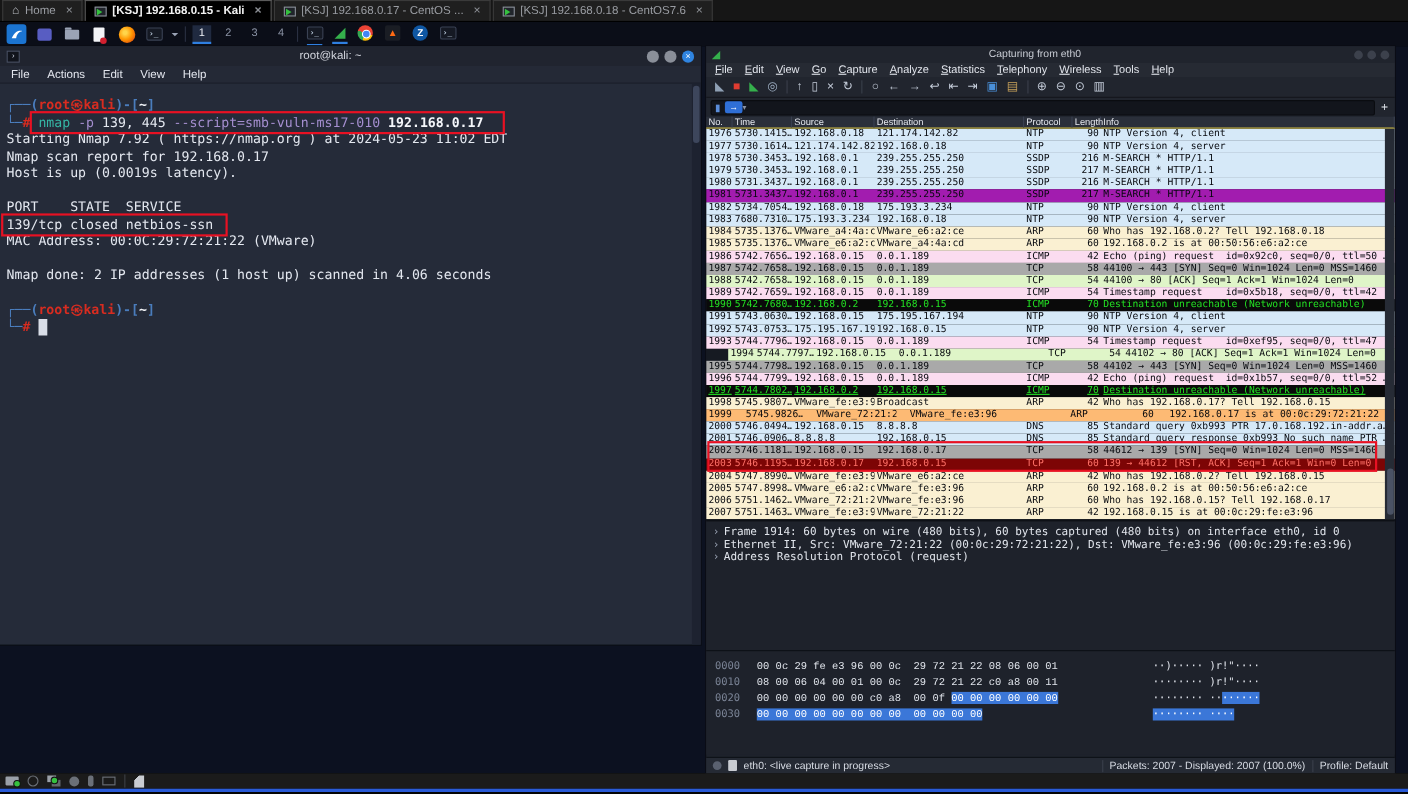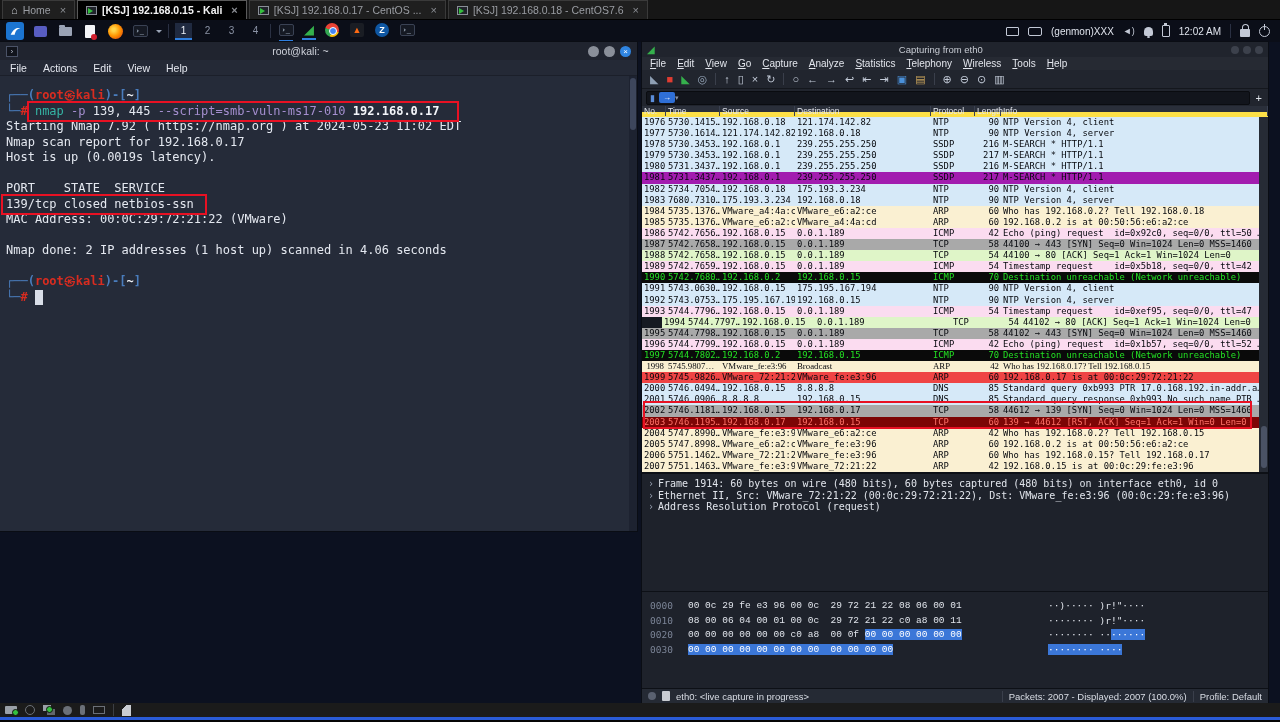--- a/index.html
+++ b/index.html
@@ -66,21 +66,21 @@
   .r-lock { width:10px; height:8px; background:#c3c9d6; border-radius:1px; position:relative; margin-top:4px; }
   .r-lock::before { content:""; position:absolute; left:1.5px; top:-5px; width:5px; height:5px;
        border:1.5px solid #c3c9d6; border-bottom:none; border-radius:4px 4px 0 0; }
   .r-power { width:11px; height:11px; border:1.5px solid #c3c9d6; border-radius:50%; position:relative; }
   .r-power::before { content:""; position:absolute; left:3.5px; top:-3px; width:1.5px; height:6px; background:#c3c9d6; }
 
   
   .desktop { position:absolute; left:0; top:42px; width:1280px; height:661px; background:#0c1120; }
 
   
-  .term { position:absolute; left:0; top:0; width:637px; height:489px; background:#252b39;
+  .term { position:absolute; left:0; top:0; width:637px; height:544px; background:#252b39;
           box-shadow:0 0 0 1px #0a0d14; }
   .term-title { height:18px; background:#20242f; display:flex; align-items:center; padding:0 6px; }
   .term-title .ticon { width:12px; height:11px; background:#11141c; border:1px solid #4a5266;
         color:#cfd6e4; font-size:7px; line-height:9px; text-align:center; }
   .term-title .ttext { flex:1; text-align:center; color:#cfd2da; font-size:10.5px; }
   .wbtn { width:11px; height:11px; border-radius:50%; margin-left:5px; background:#8a8f99;
           display:flex; align-items:center; justify-content:center; font-size:8px; color:#fff; }
   .wbtn.close { background:#2f84e0; }
   .term-menu { height:16px; display:flex; align-items:center; gap:16px; padding:0 10px;
                background:#242936; color:#e3e6ee; font-size:10.5px; border-bottom:1px solid #1b1f2a; }
@@ -117,21 +117,21 @@
                 display:flex; align-items:center; padding:0 3px; }
   .filter-box .bm { color:#5b8dd9; font-size:9px; margin-right:4px; }
   .filter-box .ph { color:#7a8294; font-size:9.5px; flex:1; }
   .filter-apply { width:16px; height:11px; background:#2f6fd6; border-radius:2px; color:#fff;
                   font-size:8px; display:flex; align-items:center; justify-content:center; }
   .filter-dd { color:#8a93a5; font-size:7px; }
   .filter-plus { color:#dfe3ea; font-size:11px; padding:0 2px; }
 
   .ws-cols, .pkrow { display:grid; grid-template-columns:24px 54px 75px 136px 44px 26px auto; }
   .ws-cols { height:11px; background:#2a2f3a; color:#e4e7ee; font-size:8.5px; align-items:center;
-             border-bottom:5px solid #fde047; }
+             border-bottom:1px solid #fde047; }
   .ws-cols div { padding:0 2px; white-space:nowrap; overflow:visible; border-right:1px solid #394050; }
   .pklist { position:relative; height:355px; overflow:hidden; background:#161a22; }
   .pkrow { height:11.1px; font:8.8px/11.1px "DejaVu Sans Mono", monospace; }
   .pkrow div { padding:0 2px; white-space:pre; overflow:hidden; }
   .pk-no, .pk-len { text-align:right; }
   .pkscroll { position:absolute; right:0; top:0; width:9px; height:355px; background:#262b35; }
   .pkscroll .thumb { position:absolute; left:1.5px; bottom:4px; width:6px; height:42px; background:#4a5264; border-radius:3px; }
 
   .ws-details { height:119px; border-top:2px solid #0d1016; background:#1e222b; padding:4px 0 0 0; }
   .dline { font:10px/11.5px "DejaVu Sans Mono", monospace; color:#e0e4eb; white-space:pre; padding-left:6px; }
@@ -264,32 +264,20 @@
             <div class="inner">Z</div>
           </div>
           <div class="bar"></div>
         </div>
         <div class="app">
           <div class="ico k-term2">
             <div class="inner">›_</div>
           </div>
           <div class="bar"></div>
         </div>
-      </div>
-    <div class="pright" id="panelright">
-        <div class="r-display"></div>
-        <div class="r-keyboard"></div>
-        <span class="ptxt">(genmon)XXX</span>
-        <span class="r-vol">◄)</span>
-        <div class="r-bell"></div>
-        <div class="r-batt"></div>
-        <span class="ptxt">12:02 AM</span>
-        <div class="psep"></div>
-        <div class="r-lock"></div>
-        <div class="r-power"></div>
       </div>
   </div>
 
   <div class="desktop">
 
     <div class="term">
       <div class="term-title">
         <div class="ticon">›</div>
         <div class="ttext">root@kali: ~</div>
         <div class="wbtn"></div>
@@ -555,39 +543,39 @@
           </div>
           <div class="pkrow" style="background: rgb(251, 220, 240); color: rgb(6, 8, 13);">
             <div class="pk-no">1996</div>
             <div class="pk-time">5744.7799…</div>
             <div class="pk-src">192.168.0.15</div>
             <div class="pk-dst">0.0.1.189</div>
             <div class="pk-proto">ICMP</div>
             <div class="pk-len">42</div>
             <div class="pk-info">Echo (ping) request  id=0x1b57, seq=0/0, ttl=52 …</div>
           </div>
-          <div class="pkrow" style="background: rgb(10, 10, 10); color: rgb(35, 224, 35);">
+          <div class="pkrow" style="background: rgb(10, 10, 10); color: rgb(35, 224, 35); text-decoration: underline;">
             <div class="pk-no">1997</div>
             <div class="pk-time">5744.7802…</div>
             <div class="pk-src">192.168.0.2</div>
             <div class="pk-dst">192.168.0.15</div>
             <div class="pk-proto">ICMP</div>
             <div class="pk-len">70</div>
             <div class="pk-info">Destination unreachable (Network unreachable)</div>
           </div>
-          <div class="pkrow" style="background: rgb(250, 240, 210); color: rgb(6, 8, 13); font-family: Liberation Serif, serif;">
+          <div class="pkrow" style="background: rgb(250, 240, 210); color: rgb(6, 8, 13);">
             <div class="pk-no">1998</div>
             <div class="pk-time">5745.9807…</div>
             <div class="pk-src">VMware_fe:e3:96</div>
             <div class="pk-dst">Broadcast</div>
             <div class="pk-proto">ARP</div>
             <div class="pk-len">42</div>
             <div class="pk-info">Who has 192.168.0.17? Tell 192.168.0.15</div>
           </div>
-          <div class="pkrow" style="background: #ef4444; color: rgb(6, 8, 13);">
+          <div class="pkrow" style="background: #fdba74; color: rgb(6, 8, 13); gap: 10px;">
             <div class="pk-no">1999</div>
             <div class="pk-time">5745.9826…</div>
             <div class="pk-src">VMware_72:21:22</div>
             <div class="pk-dst">VMware_fe:e3:96</div>
             <div class="pk-proto">ARP</div>
             <div class="pk-len">60</div>
             <div class="pk-info">192.168.0.17 is at 00:0c:29:72:21:22</div>
           </div>
           <div class="pkrow" style="background: rgb(214, 233, 248); color: rgb(6, 8, 13);">
             <div class="pk-no">2000</div>

